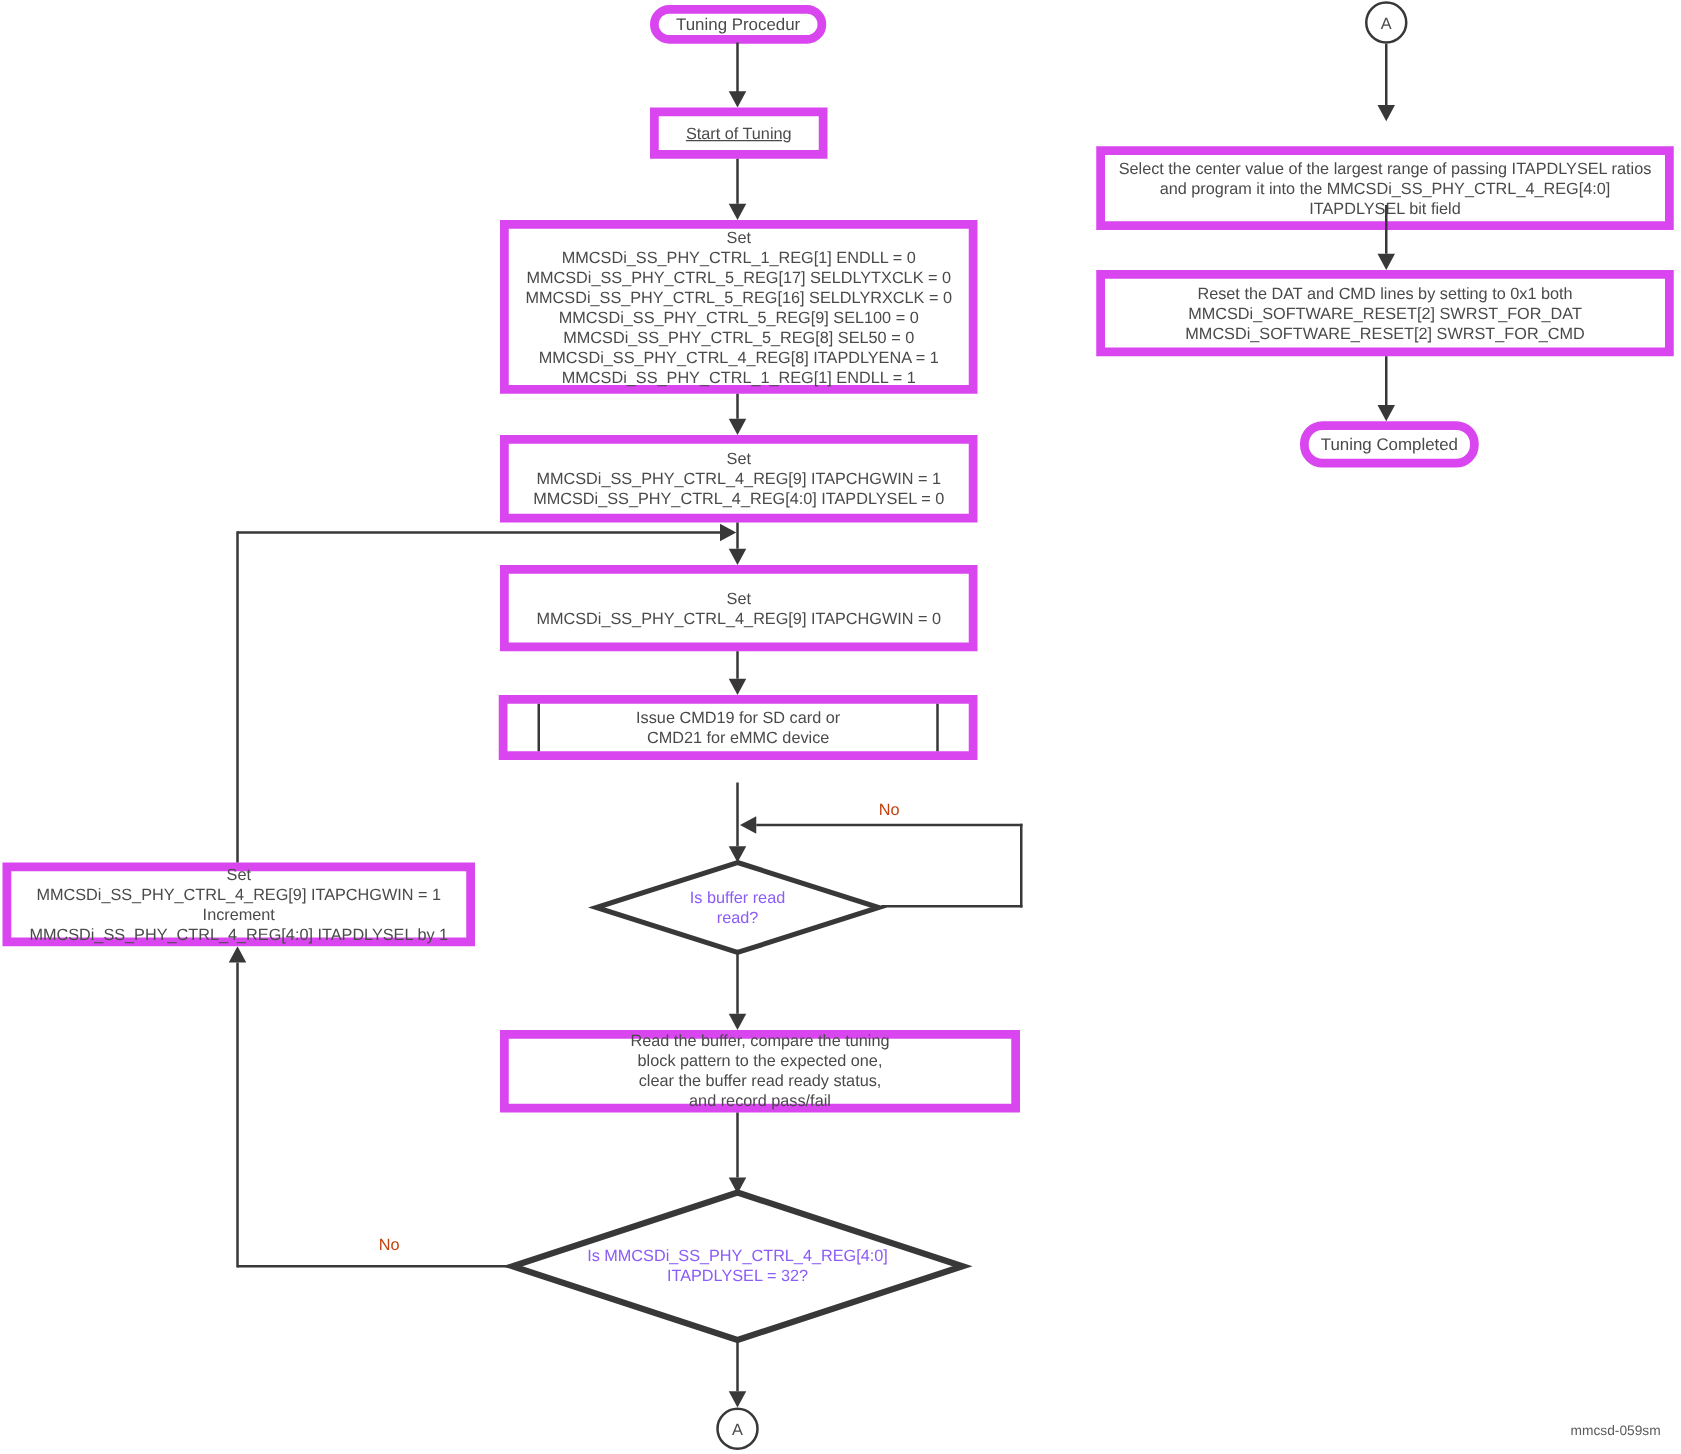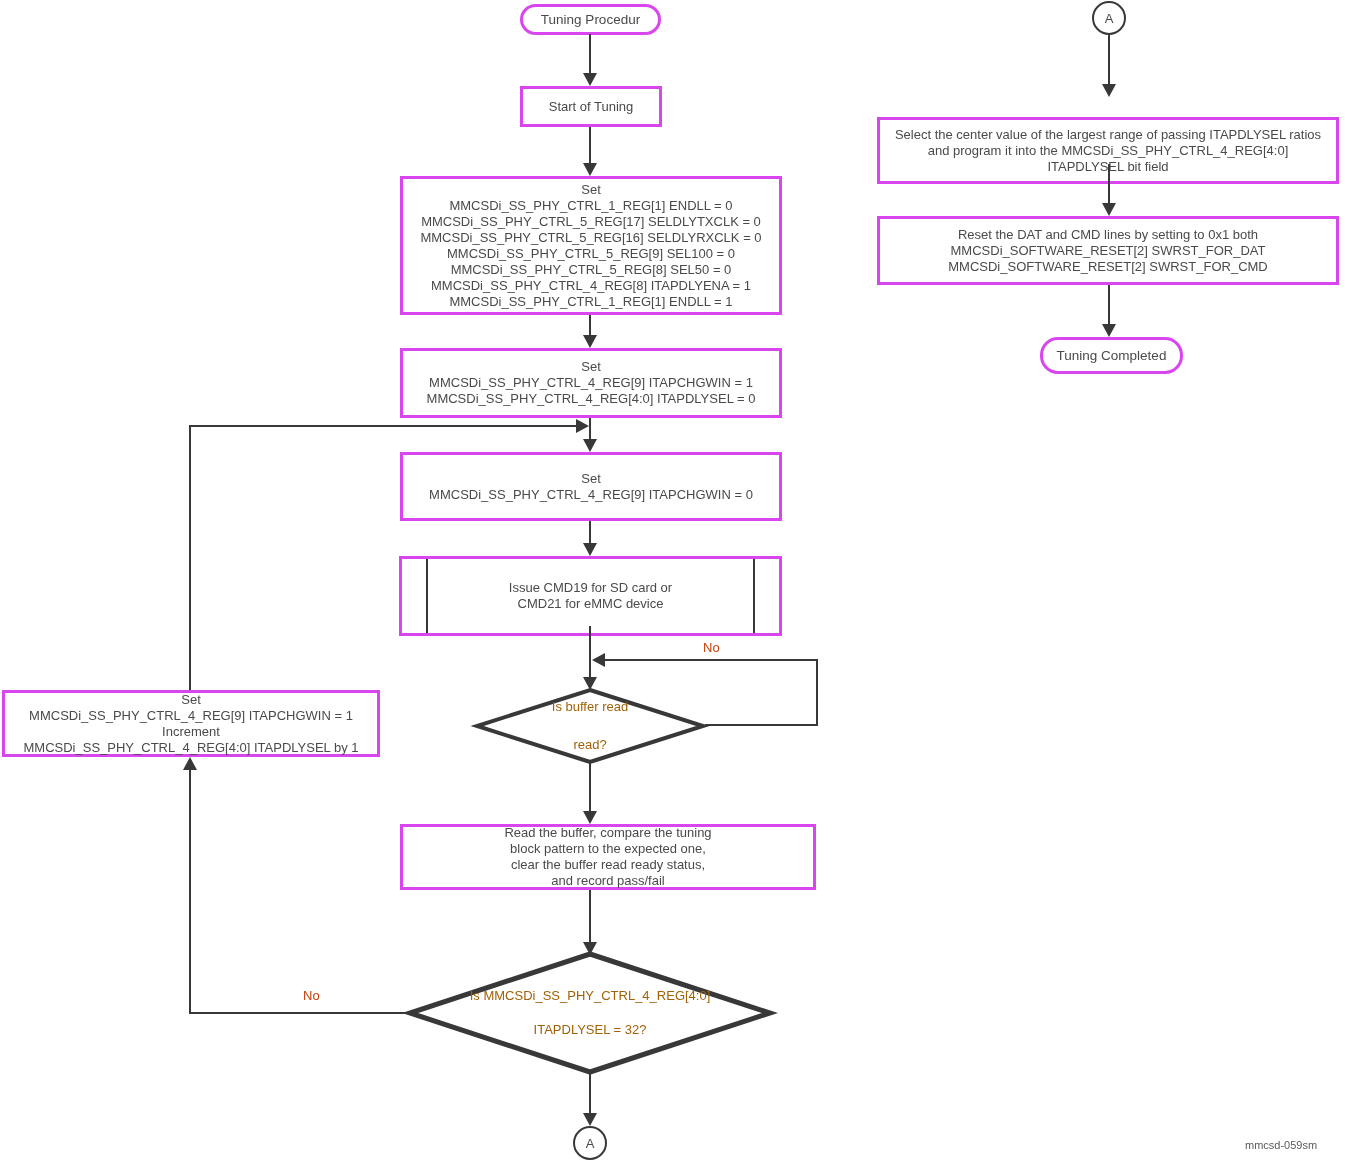--- a/index.html
+++ b/index.html
@@ -1,54 +1,54 @@
 <!DOCTYPE html>
 <html><head>
 <meta charset="utf-8">
 <style>
   html,body{margin:0;padding:0;background:#ffffff;}
   body{font-family:"Liberation Sans","DejaVu Sans",sans-serif;}
   #stage{position:relative;width:1345px;height:1163px;background:#ffffff;overflow:hidden;}
-  .box{position:absolute;box-sizing:border-box;border:3px solid #d946ef;background:#fff;
+  .box{position:absolute;box-sizing:border-box;border:7px solid #d946ef;background:#fff;
        display:flex;flex-direction:column;justify-content:center;align-items:center;
        text-align:center;color:#4a4a4a;font-size:13px;line-height:16px;white-space:nowrap;}
   .terminal{border-radius:18px;font-size:13.5px;}
   .circle{position:absolute;box-sizing:border-box;width:34px;height:34px;border:2px solid #383838;
        border-radius:50%;background:#fff;display:flex;align-items:center;justify-content:center;
        color:#4a4a4a;font-size:13px;}
   .vline{position:absolute;width:2px;background:#383838;}
   .hline{position:absolute;height:2px;background:#383838;}
   .arr-down{position:absolute;width:0;height:0;border-left:7px solid transparent;
        border-right:7px solid transparent;border-top:13px solid #383838;}
   .arr-up{position:absolute;width:0;height:0;border-left:7px solid transparent;
        border-right:7px solid transparent;border-bottom:13px solid #383838;}
   .arr-left{position:absolute;width:0;height:0;border-top:7px solid transparent;
        border-bottom:7px solid transparent;border-right:13px solid #383838;}
   .arr-right{position:absolute;width:0;height:0;border-top:7px solid transparent;
        border-bottom:7px solid transparent;border-left:13px solid #383838;}
-  .dtext{position:absolute;display:flex;flex-direction:column;justify-content:space-between;align-items:center;
-       text-align:center;color:#a16207;font-size:13px;line-height:16px;white-space:nowrap;}
+  .dtext{position:absolute;display:flex;flex-direction:column;justify-content:center;align-items:center;
+       text-align:center;color:#8b5cf6;font-size:13px;line-height:16px;white-space:nowrap;}
   .lbl{position:absolute;color:#c2410c;font-size:13px;}
   .predef-bar{position:absolute;top:0;bottom:0;width:2px;background:#383838;}
   .caption{position:absolute;color:#5a5a5a;font-size:11px;}
   svg{position:absolute;overflow:visible;}
 </style>
 </head>
 <body>
 
 <div id="stage">
 
   <div class="box terminal" style="left:520px;top:4px;width:141px;height:31px;">
     <div>Tuning Procedur</div>
   </div>
 
   <div class="vline" style="left:589px;top:34px;height:40px;"></div>
   <div class="arr-down" style="left:583px;top:73px;"></div>
 
-  <div class="box" style="left:520px;top:86px;width:142px;height:41px;">
+  <div class="box" style="left:520px;top:86px;width:142px;height:41px;text-decoration:underline;">
     <div>Start of Tuning</div>
   </div>
 
   <div class="vline" style="left:589px;top:127px;height:36px;"></div>
   <div class="arr-down" style="left:583px;top:163px;"></div>
 
   <div class="box" style="left:400px;top:176px;width:382px;height:139px;">
     <div>Set</div>
     <div>MMCSDi_SS_PHY_CTRL_1_REG[1] ENDLL = 0</div>
     <div>MMCSDi_SS_PHY_CTRL_5_REG[17] SELDLYTXCLK = 0</div>
@@ -75,21 +75,21 @@
   <div class="arr-right" style="left:576px;top:419px;"></div>
 
   <div class="box" style="left:400px;top:452px;width:382px;height:69px;">
     <div>Set</div>
     <div>MMCSDi_SS_PHY_CTRL_4_REG[9] ITAPCHGWIN = 0</div>
   </div>
 
   <div class="vline" style="left:589px;top:521px;height:22px;"></div>
   <div class="arr-down" style="left:583px;top:543px;"></div>
 
-  <div class="box" style="left:399px;top:556px;width:383px;height:80px;position:absolute;">
+  <div class="box" style="left:399px;top:556px;width:383px;height:52px;position:absolute;">
     <div class="predef-bar" style="left:24px;"></div>
     <div class="predef-bar" style="right:24px;"></div>
     <div>Issue CMD19 for SD card or</div>
     <div>CMD21 for eMMC device</div>
   </div>
 
   <div class="vline" style="left:589px;top:626px;height:51px;"></div>
   <div class="arr-down" style="left:583px;top:677px;"></div>
 
   <div class="arr-left" style="left:592px;top:653px;"></div>
@@ -169,15 +169,15 @@
     <div>MMCSDi_SOFTWARE_RESET[2] SWRST_FOR_CMD</div>
   </div>
 
   <div class="vline" style="left:1108px;top:285px;height:39px;"></div>
   <div class="arr-down" style="left:1102px;top:324px;"></div>
 
   <div class="box terminal" style="left:1040px;top:337px;width:143px;height:37px;">
     <div>Tuning Completed</div>
   </div>
 
-  <div class="caption" style="left:1245px;top:1139px;width:95px;text-align:left;">mmcsd-059sm</div>
+  <div class="caption" style="left:1245px;top:1139px;width:95px;text-align:center;">mmcsd-059sm</div>
 
 </div>
 
 </body></html>

